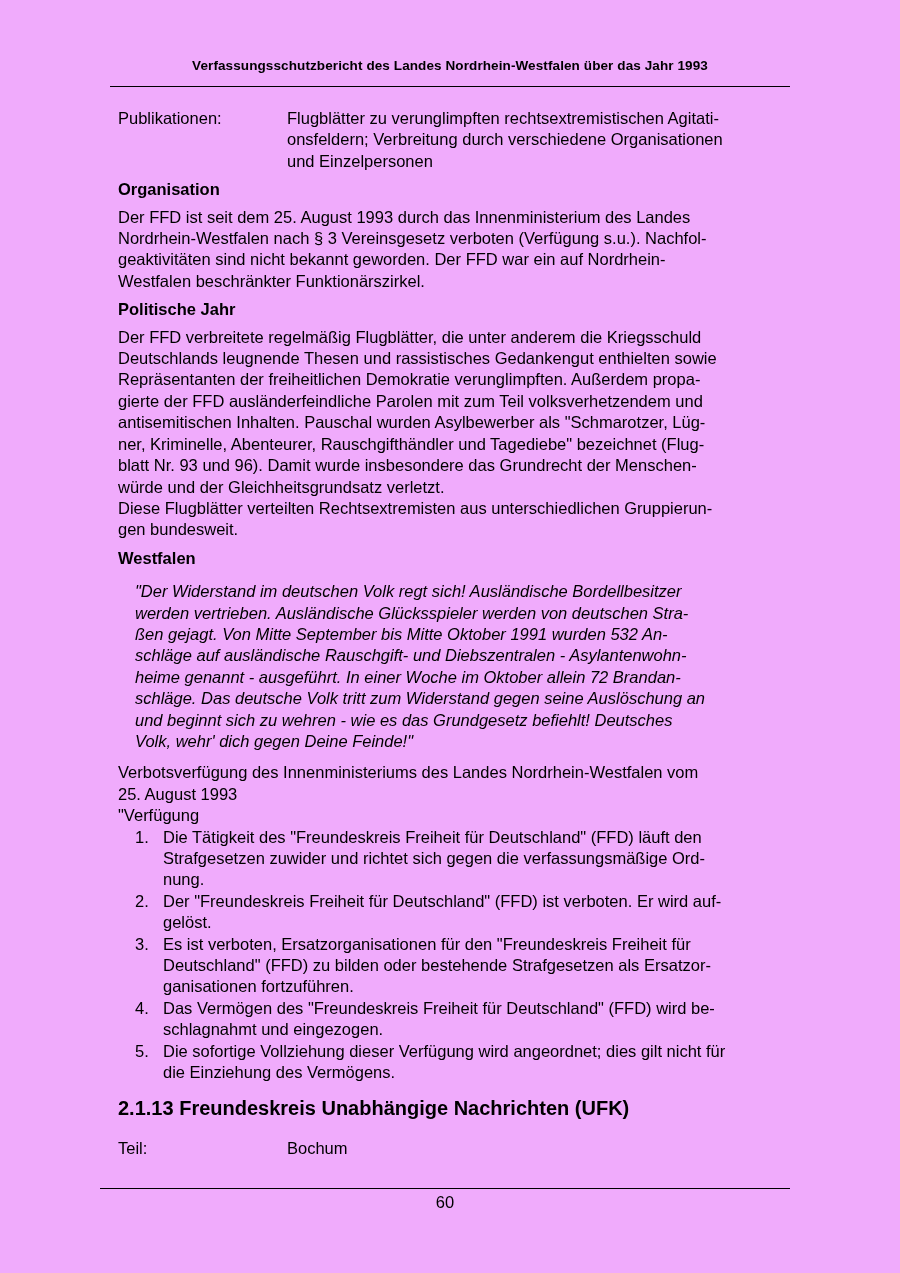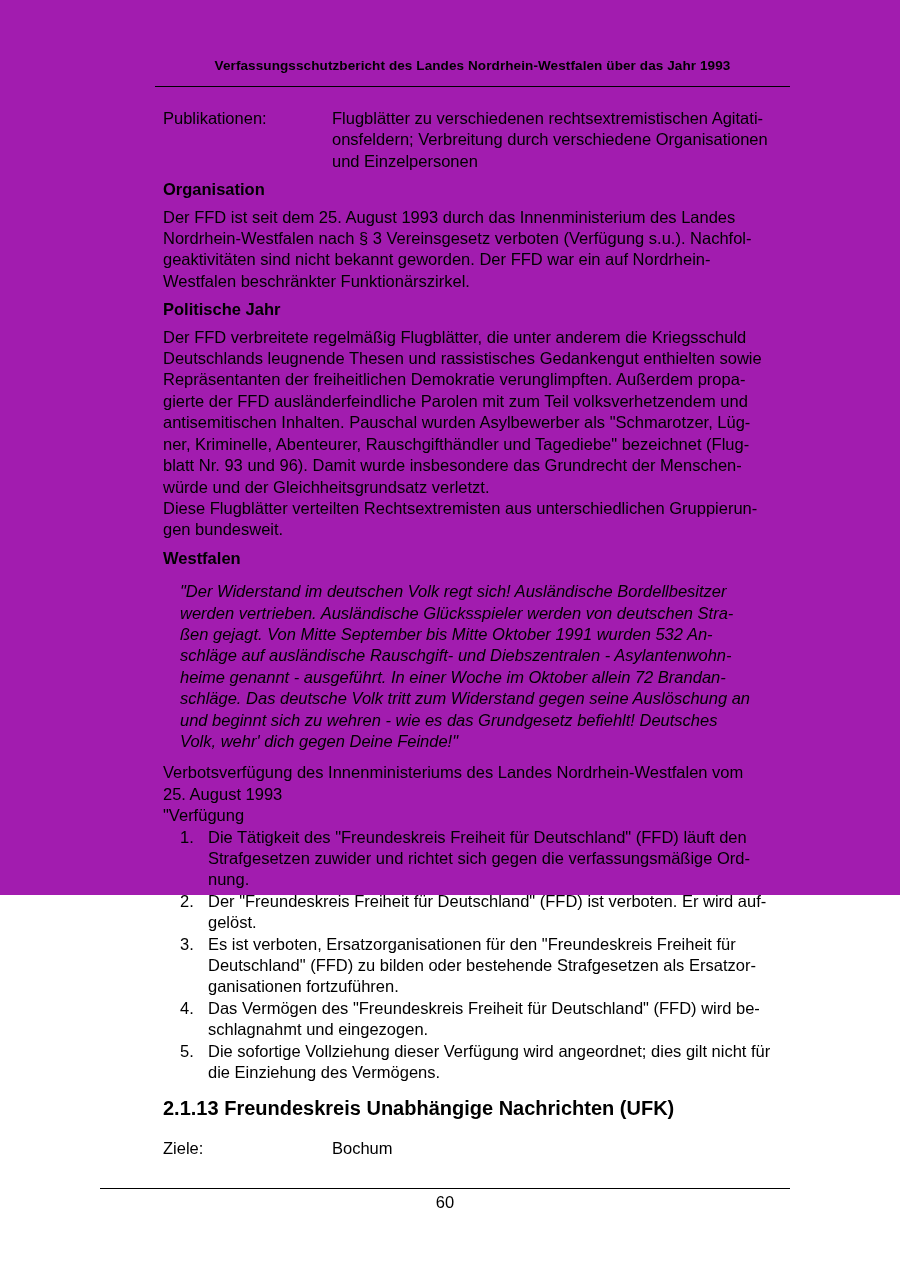--- a/index.html
+++ b/index.html
@@ -8,23 +8,22 @@
     width: 900px;
     height: 1273px;
     font-family: "Liberation Sans", sans-serif;
     color: #000000;
     position: relative;
     overflow: hidden;
   }
   .page {
     position: relative;
     width: 900px;
-    height: 895px;
-    background: #a21caf;
-    padding-left: 45px;
+    height: 1273px;
+    background: #f0abfc;
   }
   .page-header {
     padding-top: 58px;
   }
   .page-header-title {
     text-align: center;
     font-weight: bold;
     font-size: 13.5px;
     letter-spacing: 0.1px;
   }
@@ -93,21 +92,21 @@
 
   <div class="page-header">
     <div class="page-header-title">Verfassungsschutzbericht des Landes Nordrhein-Westfalen über das Jahr 1993</div>
     <div class="header-rule"></div>
   </div>
 
   <div class="content">
 
     <div class="kv-row">
       <div class="kv-label">Publikationen:</div>
-      <div class="kv-value pre">Flugblätter zu verschiedenen rechtsextremistischen Agitati-
+      <div class="kv-value pre">Flugblätter zu verunglimpften rechtsextremistischen Agitati-
 onsfeldern; Verbreitung durch verschiedene Organisationen
 und Einzelpersonen</div>
     </div>
 
     <h3 class="sub-heading">Organisation</h3>
     <p class="body-text pre">Der FFD ist seit dem 25. August 1993 durch das Innenministerium des Landes
 Nordrhein-Westfalen nach § 3 Vereinsgesetz verboten (Verfügung s.u.). Nachfol-
 geaktivitäten sind nicht bekannt geworden. Der FFD war ein auf Nordrhein-
 Westfalen beschränkter Funktionärszirkel.</p>
 
@@ -165,21 +164,21 @@
       <li>
         <span class="li-num">5.</span>
         <span class="li-text pre">Die sofortige Vollziehung dieser Verfügung wird angeordnet; dies gilt nicht für
 die Einziehung des Vermögens.</span>
       </li>
     </ul>
 
     <h2 class="section-heading">2.1.13 Freundeskreis Unabhängige Nachrichten (UFK)</h2>
 
     <div class="kv-row sitz-row">
-      <div class="kv-label">Ziele:</div>
+      <div class="kv-label">Teil:</div>
       <div class="kv-value">Bochum</div>
     </div>
 
   </div>
 
   <div class="page-footer">
     <div class="footer-rule"></div>
     <div class="page-number">60</div>
   </div>
 

